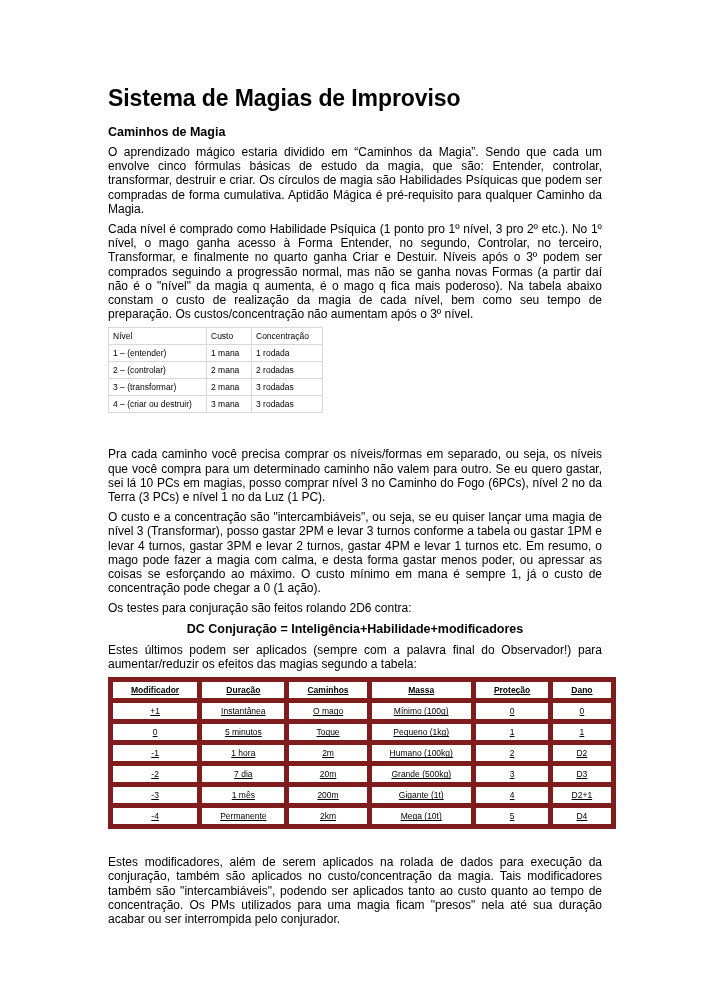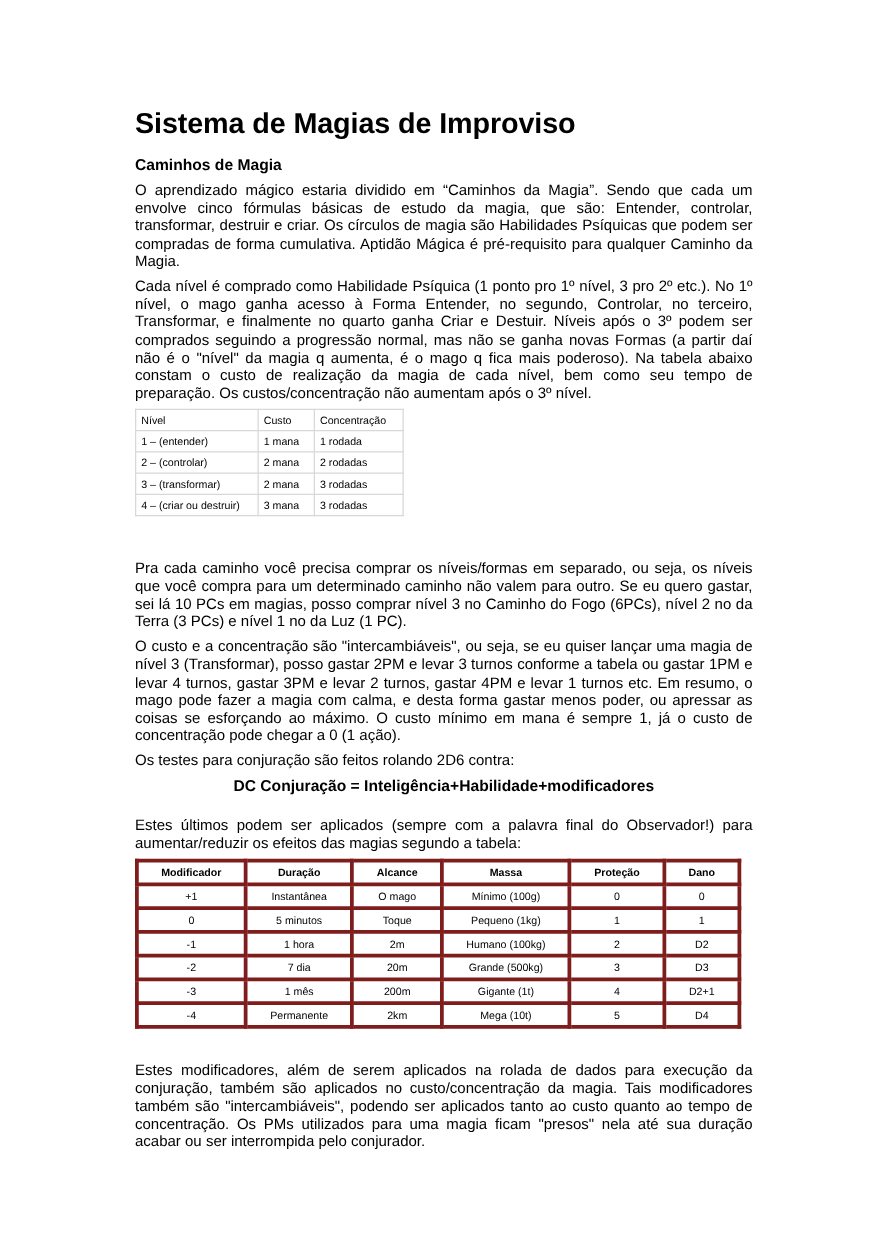--- a/index.html
+++ b/index.html
@@ -2,27 +2,27 @@
 <html><head>
 <meta charset="utf-8">
 <style>
   html, body { margin: 0; padding: 0; background: #ffffff; }
   body { width: 707px; height: 1000px; position: relative; overflow: hidden;
          font-family: "Liberation Sans", sans-serif; color: #000; }
   .page { position: absolute; left: 108px; top: 86px; width: 494px; }
   h1 { font-size: 23px; font-weight: bold; margin: 0 0 14px 0; line-height: 24px; letter-spacing: -0.1px; }
   h2 { font-size: 12.5px; font-weight: bold; margin: 0 0 5px 0; line-height: 16px; }
   p { font-size: 12px; line-height: 14.2px; margin: 0 0 6px 0; text-align: justify; }
-  p.center { text-align: center; font-weight: bold; font-size: 12.5px; margin: 4px 0 17px 0; }
+  p.center { text-align: center; font-weight: bold; font-size: 12.5px; margin: 4px 0 7px 0; }
   table { border-collapse: collapse; font-size: 8.5px; }
   table.t1 { border: 1.5px solid #333; margin: 2px 0 34px 0; }
   table.t1 td, table.t1 th { border: 1px solid #d8d8d8; padding: 0 4px; height: 16px; text-align: left; white-space: nowrap; }
   table.t1 th { font-weight: normal; }
   table.t2 { border: 1.5px solid #333; width: 415px; margin: 4px 0 26px 0; }
-  table.t2 td, table.t2 th { border: 3px solid #7f1d1d; padding: 0 18px; height: 16px; text-align: center; white-space: nowrap; }
+  table.t2 td, table.t2 th { border: 5px solid #7f1d1d; padding: 0 18px; height: 16px; text-align: center; white-space: nowrap; text-decoration: underline; }
   table.t2 th { font-weight: bold; }
 </style>
 </head>
 <body>
 
 <div class="page">
   <h1>Sistema de Magias de Improviso</h1>
   <h2>Caminhos de Magia</h2>
   <p>O aprendizado mágico estaria dividido em “Caminhos da Magia”. Sendo que cada um envolve cinco fórmulas básicas de estudo da magia, que são: Entender, controlar, transformar, destruir e criar. Os círculos de magia são Habilidades Psíquicas que podem ser compradas de forma cumulativa. Aptidão Mágica é pré-requisito para qualquer Caminho da Magia.</p>
   <p>Cada nível é comprado como Habilidade Psíquica (1 ponto pro 1º nível, 3 pro 2º etc.). No 1º nível, o mago ganha acesso à Forma Entender, no segundo, Controlar, no terceiro, Transformar, e finalmente no quarto ganha Criar e Destuir. Níveis após o 3º podem ser comprados seguindo a progressão normal, mas não se ganha novas Formas (a partir daí não é o "nível" da magia q aumenta, é o mago q fica mais poderoso). Na tabela abaixo constam o custo de realização da magia de cada nível, bem como seu tempo de preparação. Os custos/concentração não aumentam após o 3º nível.</p>
@@ -63,21 +63,21 @@
   <p>O custo e a concentração são "intercambiáveis", ou seja, se eu quiser lançar uma magia de nível 3 (Transformar), posso gastar 2PM e levar 3 turnos conforme a tabela ou gastar 1PM e levar 4 turnos, gastar 3PM e levar 2 turnos, gastar 4PM e levar 1 turnos etc. Em resumo, o mago pode fazer a magia com calma, e desta forma gastar menos poder, ou apressar as coisas se esforçando ao máximo. O custo mínimo em mana é sempre 1, já o custo de concentração pode chegar a 0 (1 ação).</p>
   <p>Os testes para conjuração são feitos rolando 2D6 contra:</p>
   <p class="center">DC Conjuração = Inteligência+Habilidade+modificadores</p>
   <p>Estes últimos podem ser aplicados (sempre com a palavra final do Observador!) para aumentar/reduzir os efeitos das magias segundo a tabela:</p>
 
   <table class="t2">
     <thead>
       <tr>
         <th style="width:58px">Modificador</th>
         <th style="width:96px">Duração</th>
-        <th style="width:82px">Alcance</th>
+        <th style="width:82px">Caminhos</th>
         <th style="width:82px">Massa</th>
         <th style="width:52px">Proteção</th>
         <th style="width:38px">Dano</th>
       </tr>
     </thead>
     <tbody id="mod-body">
         <tr>
           <td>+1</td>
           <td>Instantânea</td>
           <td>O mago</td>

